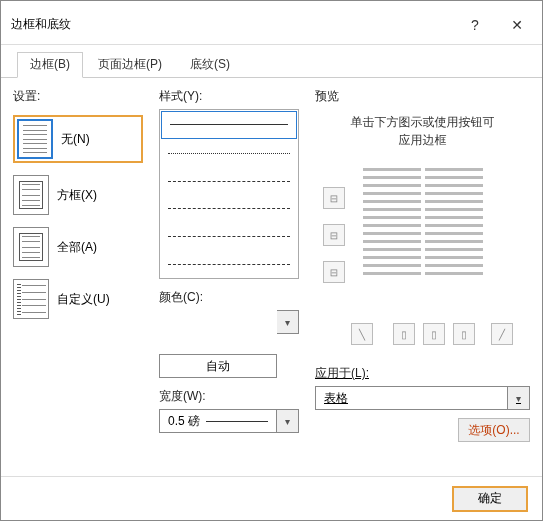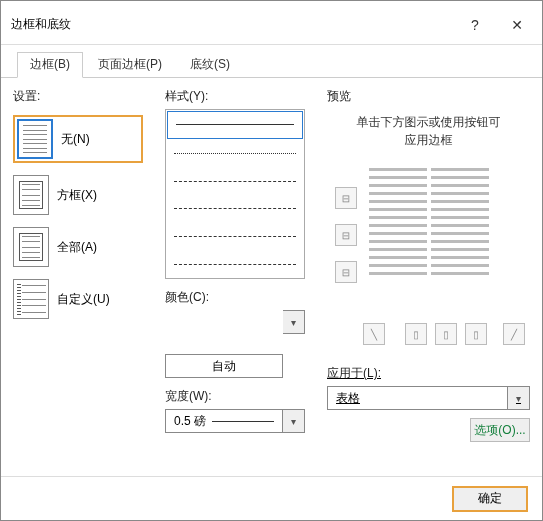--- a/index.html
+++ b/index.html
@@ -4,21 +4,21 @@
 <style>
   * { box-sizing: border-box; font-family: "Microsoft YaHei", "SimSun", Arial, sans-serif; }
   body { margin: 0; background: #fff; }
   .window { width: 543px; height: 521px; border: 1px solid #888; display: flex; flex-direction: column; background: #fff; }
   .titlebar { height: 44px; display: flex; align-items: center; padding: 4px 4px 0 10px; border-bottom: 1px solid #ddd; }
   .titlebar .title { flex: 1; font-size: 12px; }
   .titlebar .btn { width: 42px; height: 28px; display: flex; align-items: center; justify-content: center; color: #333; font-size: 14px; }
   .tabs { display: flex; padding: 6px 8px 0 16px; border-bottom: 1px solid #ccc; gap: 2px; }
   .tab { font-size: 12px; padding: 3px 12px 4px 12px; border: 1px solid transparent; position: relative; top: 1px; color: #333; }
   .tab.active { border: 1px solid #ccc; border-bottom: 1px solid #fff; background: #fff; }
-  .body { flex: 1; display: flex; padding: 10px 12px 8px 12px; gap: 22px; }
+  .body { flex: 1; display: flex; padding: 10px 12px 8px 12px; gap: 16px; }
   .col { display: flex; flex-direction: column; }
   .label { font-size: 12px; margin-bottom: 4px; color: #222; }
   
   .settings { width: 130px; }
   .setitem { display: flex; align-items: center; margin: 6px 0; gap: 8px; }
   .seticon { width: 36px; height: 40px; border: 1px solid #888; background: #fff; display: flex; align-items: center; justify-content: center; position: relative; }
   .seticon .lines { width: 24px; height: 28px; display: flex; flex-direction: column; justify-content: space-between; }
   .seticon .lines span { height: 1px; background: #888; }
   .seticon.boxed .lines { border: 1px solid #555; padding: 2px; }
   .seticon.all .lines { border: 1px solid #555; padding: 2px; }
@@ -39,21 +39,21 @@
   .wval .ln { flex:1; border-top:1px solid #333; }
   
   .previewcol { flex:1; }
   .previewbox { height: 250px; position:relative; }
   .ptext { font-size:12px; text-align:center; padding: 4px 8px; color:#333; line-height:1.5;}
   .ptable { width: 120px; height: 110px; margin: 12px auto; background: repeating-linear-gradient(0deg, #bbb 0 3px, #fff 3px 8px); position:relative;}
   .ptable::before, .ptable::after { content:""; position:absolute; background:#fff; }
   .ptable::before { top:0; bottom:0; left:58px; width:4px; }
   .pbtn { width:22px; height:22px; border:1px solid #bbb; background:#f5f5f5; position:absolute; display:flex; align-items:center; justify-content:center; font-size:10px; color:#888;}
   .apply { margin-top: 6px; text-decoration: underline; }
-  .optbtn { width: 60px; height: 24px; border:1px solid #bbb; background:#efefef; color:#15803d; font-size:12px; float:right; margin-top:8px; display:flex; align-items:center; justify-content:center;}
+  .optbtn { width: 72px; height: 24px; border:1px solid #bbb; background:#efefef; color:#c2410c; font-size:12px; float:right; margin-top:8px; display:flex; align-items:center; justify-content:center;}
   .footer { height: 44px; border-top: 1px solid #ddd; display:flex; justify-content:flex-end; align-items:center; gap:22px; padding: 0 14px;}
   .fbtn { width: 76px; height: 26px; border:1px solid #888; background:#efefef; font-size:12px; display:flex; align-items:center; justify-content:center;}
   .fbtn.primary { border:2px solid #e8a13d; }
 </style>
 </head>
 <body>
 
 <div class="window">
   <div class="titlebar">
     <span class="title">边框和底纹</span>

